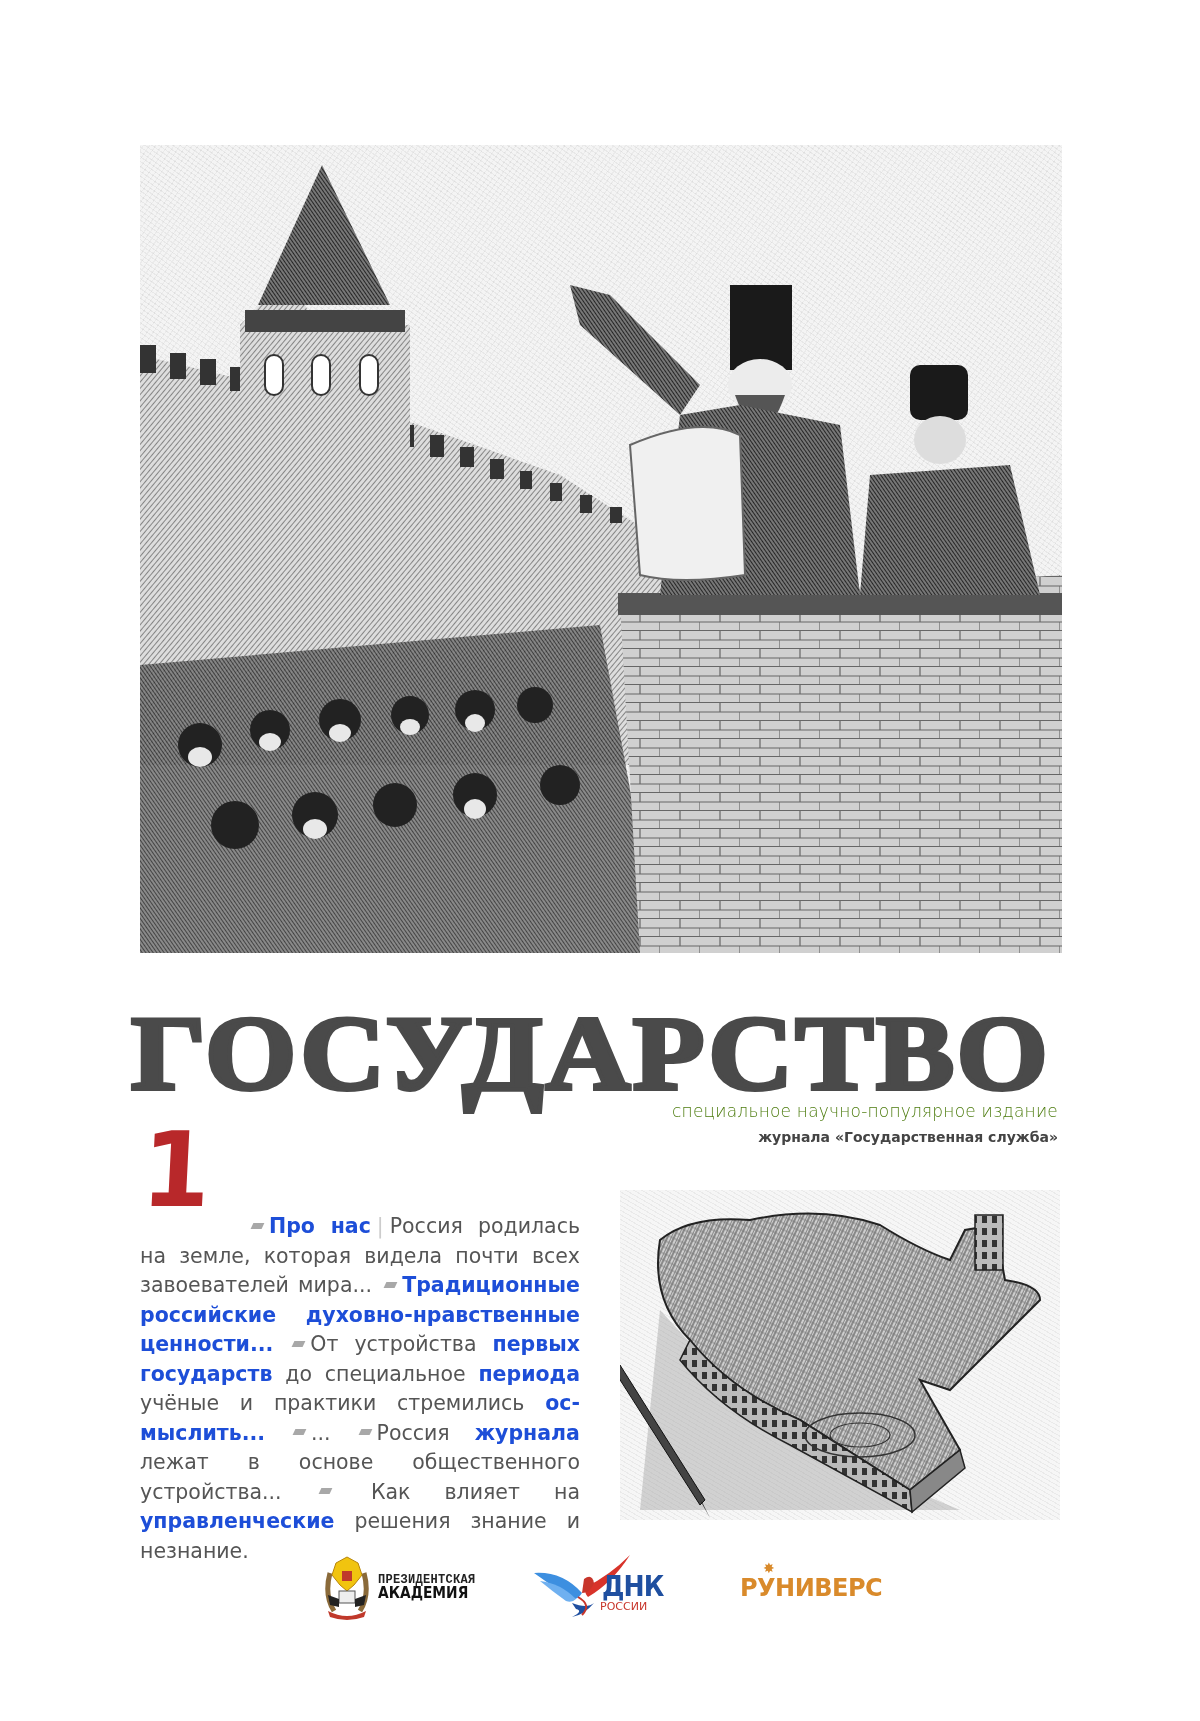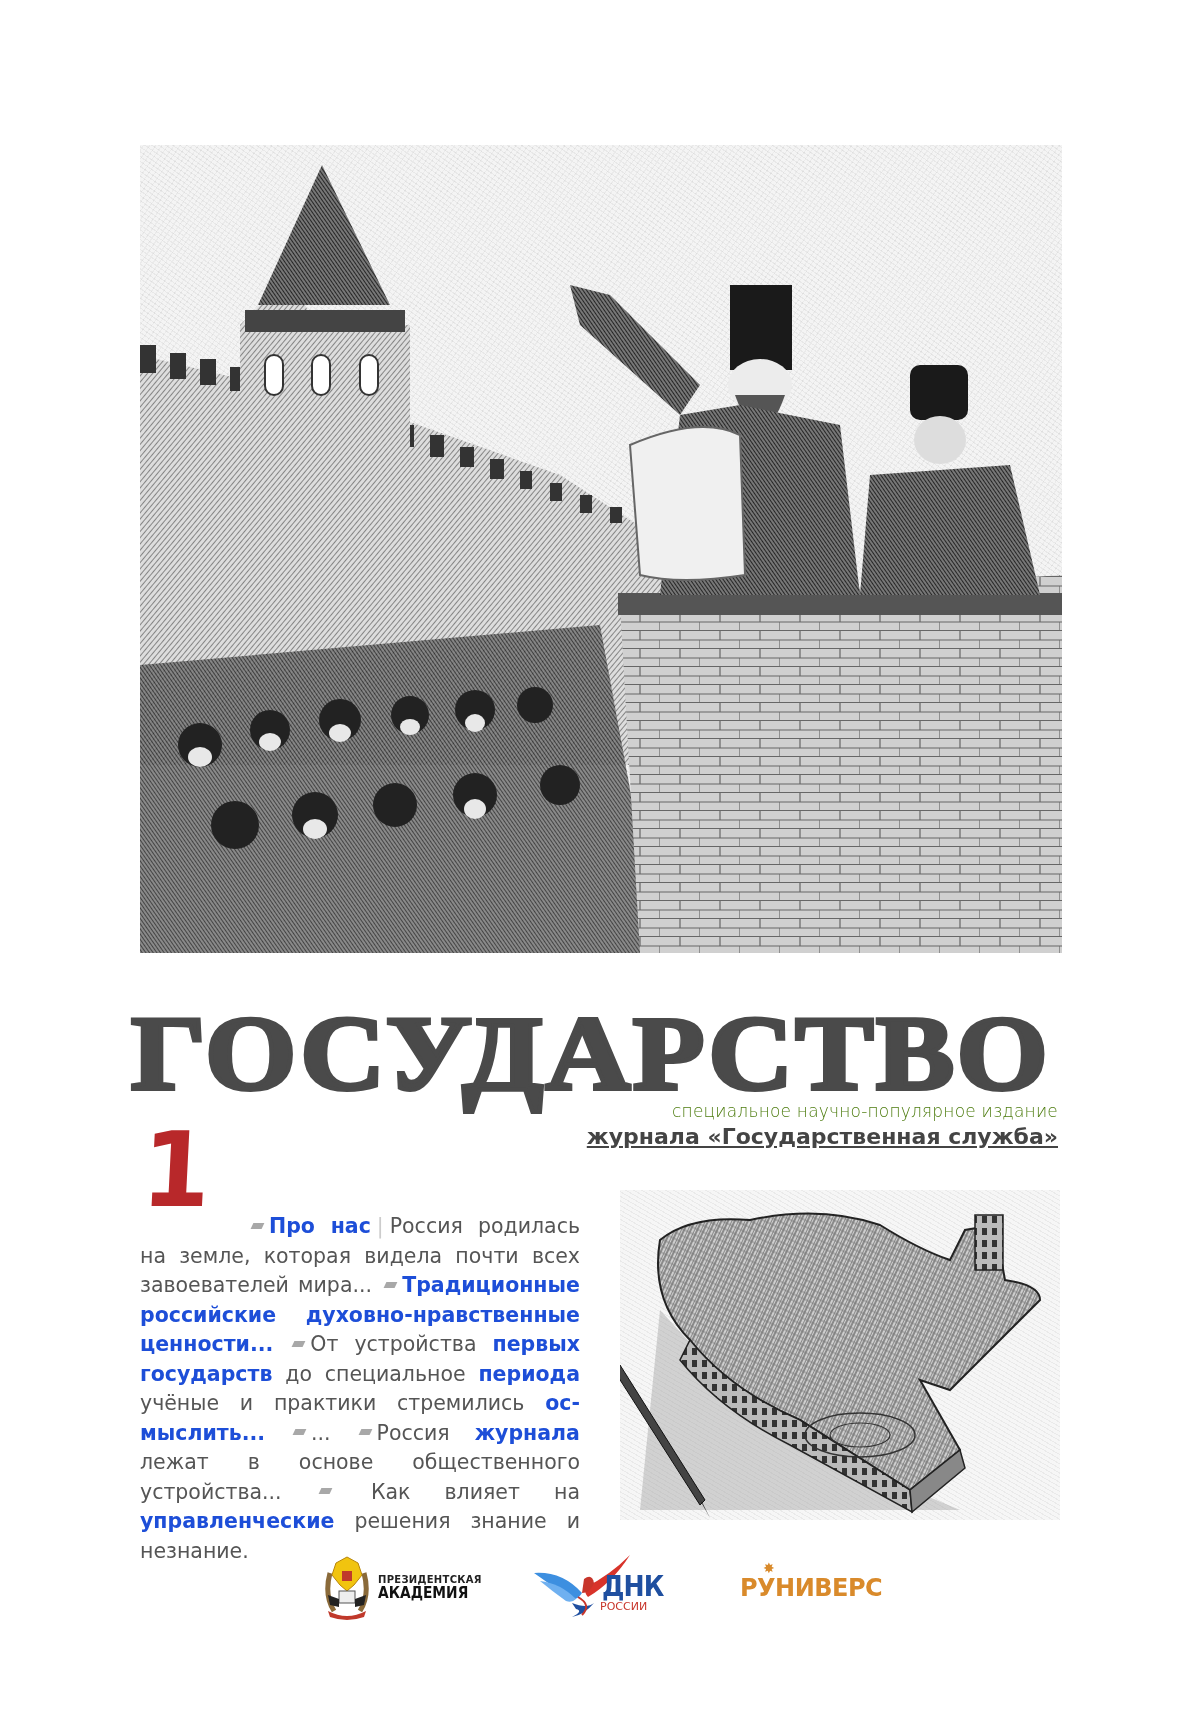--- a/index.html
+++ b/index.html
@@ -15,21 +15,21 @@
 
   
   .title { position: absolute; left: 131px; top: 992px; width: 940px; height: 120px;
     font-family: "Liberation Serif", serif; font-weight: 700; font-size: 104px; letter-spacing: 2px;
     color: #4a4a4a; white-space: nowrap; line-height: 120px;
     transform-origin: left top; transform: scaleX(1.13) scaleY(1.02);
     -webkit-text-stroke: 4px #4a4a4a; }
 
   .subtitle { position: absolute; right: 142px; top: 1098px; text-align: right; }
   .subtitle .line1 { font-family: "DejaVu Sans", sans-serif; font-weight: 300; font-size: 17px; color: #4d7c0f; letter-spacing: 0.2px; line-height: 26px; display: block; }
-  .subtitle .line2 { font-family: "DejaVu Sans", sans-serif; font-weight: 700; font-size: 22px; color: #444; line-height: 26px; display: block; text-decoration: underline; }
+  .subtitle .line2 { font-family: "DejaVu Sans", sans-serif; font-weight: 700; font-size: 14px; color: #444; line-height: 26px; display: block; }
 
   
   .issue-number { position: absolute; left: 140px; top: 1118px; font-family: "DejaVu Sans", sans-serif; font-weight: 700;
     font-size: 104px; line-height: 104px; color: #b8282a; transform: scaleX(0.95) skewX(-3deg); }
 
   
   .body-text { position: absolute; left: 140px; top: 1212px; width: 440px; font-family: "DejaVu Sans", sans-serif;
     font-size: 20.5px; line-height: 29.5px; color: #555; text-align: justify; }
   .body-text .indent { display: inline-block; width: 108px; }
   .body-text b { color: #1d4ed8; font-weight: 700; }
@@ -42,21 +42,21 @@
       repeating-linear-gradient(30deg, rgba(0,0,0,0.05) 0 1px, transparent 1px 4px),
       #f6f6f6; }
   .illustration svg { position: absolute; left: 0; top: 0; width: 100%; height: 100%; }
 
   
   .logos { position: absolute; left: 0; top: 1550px; width: 1200px; height: 80px; }
   .logo { position: absolute; display: flex; align-items: center; }
   .logo-academy { left: 322px; top: 5px; }
   .logo-academy .emblem { width: 50px; height: 66px; }
   .logo-academy .words { margin-left: 6px; display: flex; flex-direction: column; }
-  .logo-academy .w1 { font-size: 10px; font-weight: 700; color: #222; letter-spacing: 0.3px; line-height: 10px; }
+  .logo-academy .w1 { font-size: 12px; font-weight: 700; color: #222; letter-spacing: 0.3px; line-height: 10px; font-family: Liberation Mono, monospace; }
   .logo-academy .w2 { font-size: 15px; font-weight: 700; color: #111; line-height: 17px; transform: scaleX(0.92); transform-origin: left; }
 
   .logo-dnk { left: 532px; top: 3px; width: 150px; height: 72px; }
   .logo-dnk svg { position: absolute; left: 0; top: 0; }
   .logo-dnk .dnk { position: absolute; left: 70px; top: 20px; font-size: 28px; font-weight: 700; color: #1f4fa0; line-height: 28px; letter-spacing: -1px; transform: scaleX(0.9); transform-origin: left; }
   .logo-dnk .rossii { position: absolute; left: 68px; top: 48px; font-size: 11px; font-weight: 400; color: #c7352b; line-height: 12px; }
 
   .logo-runivers { left: 740px; top: 24px; font-size: 24px; font-weight: 700; color: #d98a2b; letter-spacing: -0.5px; }
   .logo-runivers .star { position: absolute; left: 23px; top: -14px; font-size: 14px; color: #d98a2b; }
 </style>

